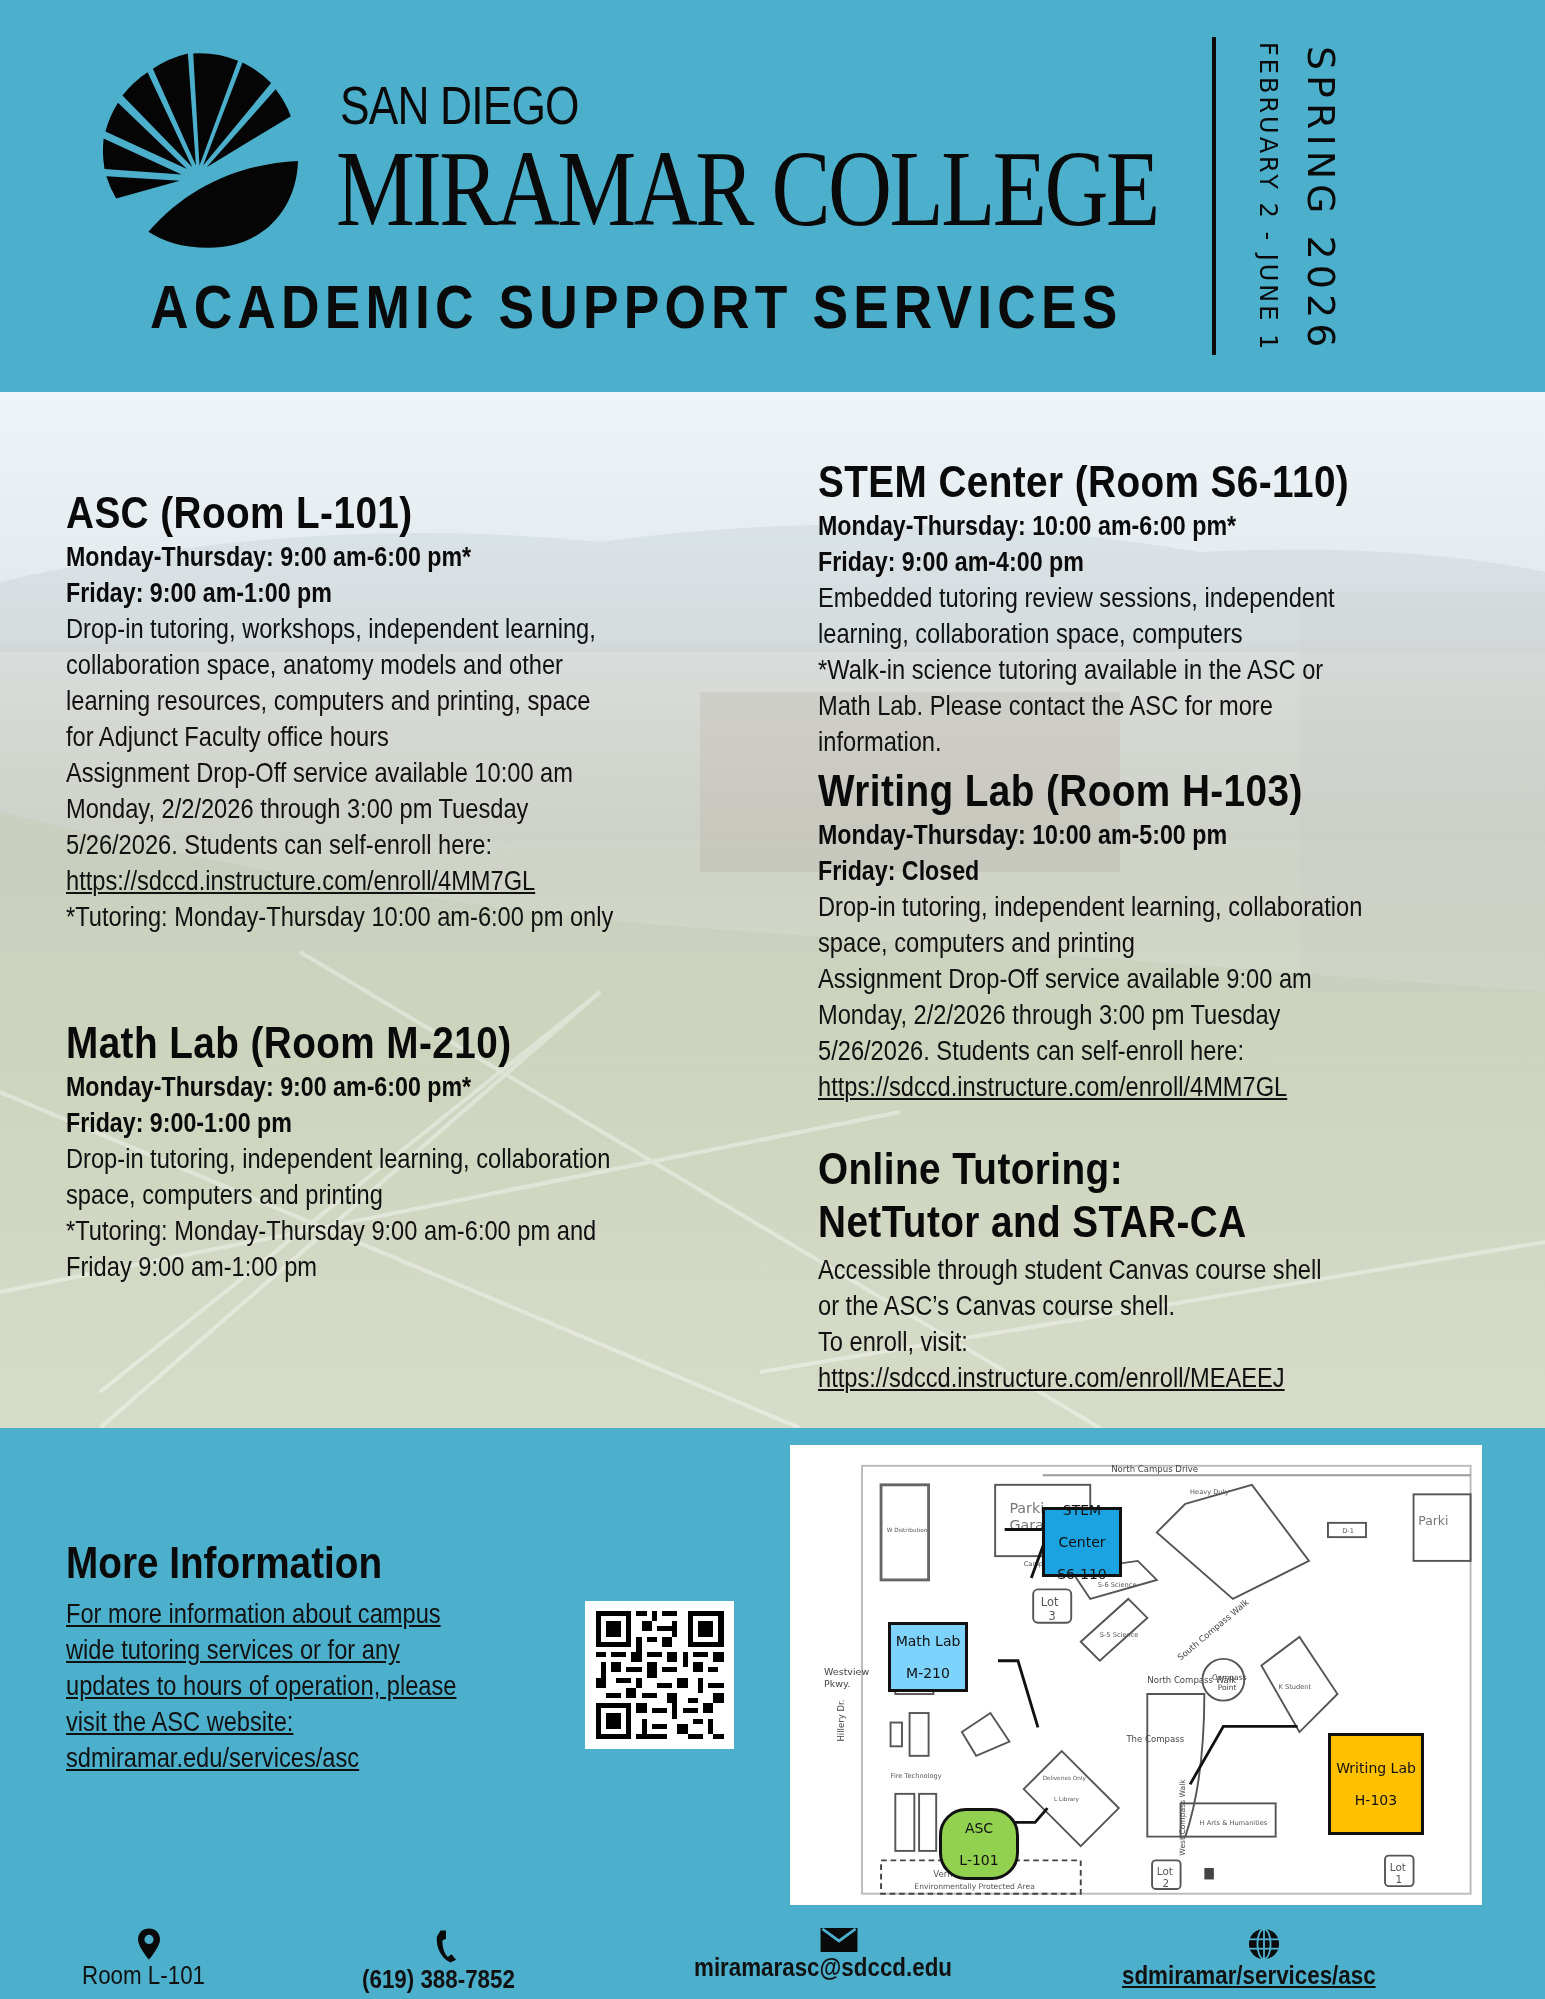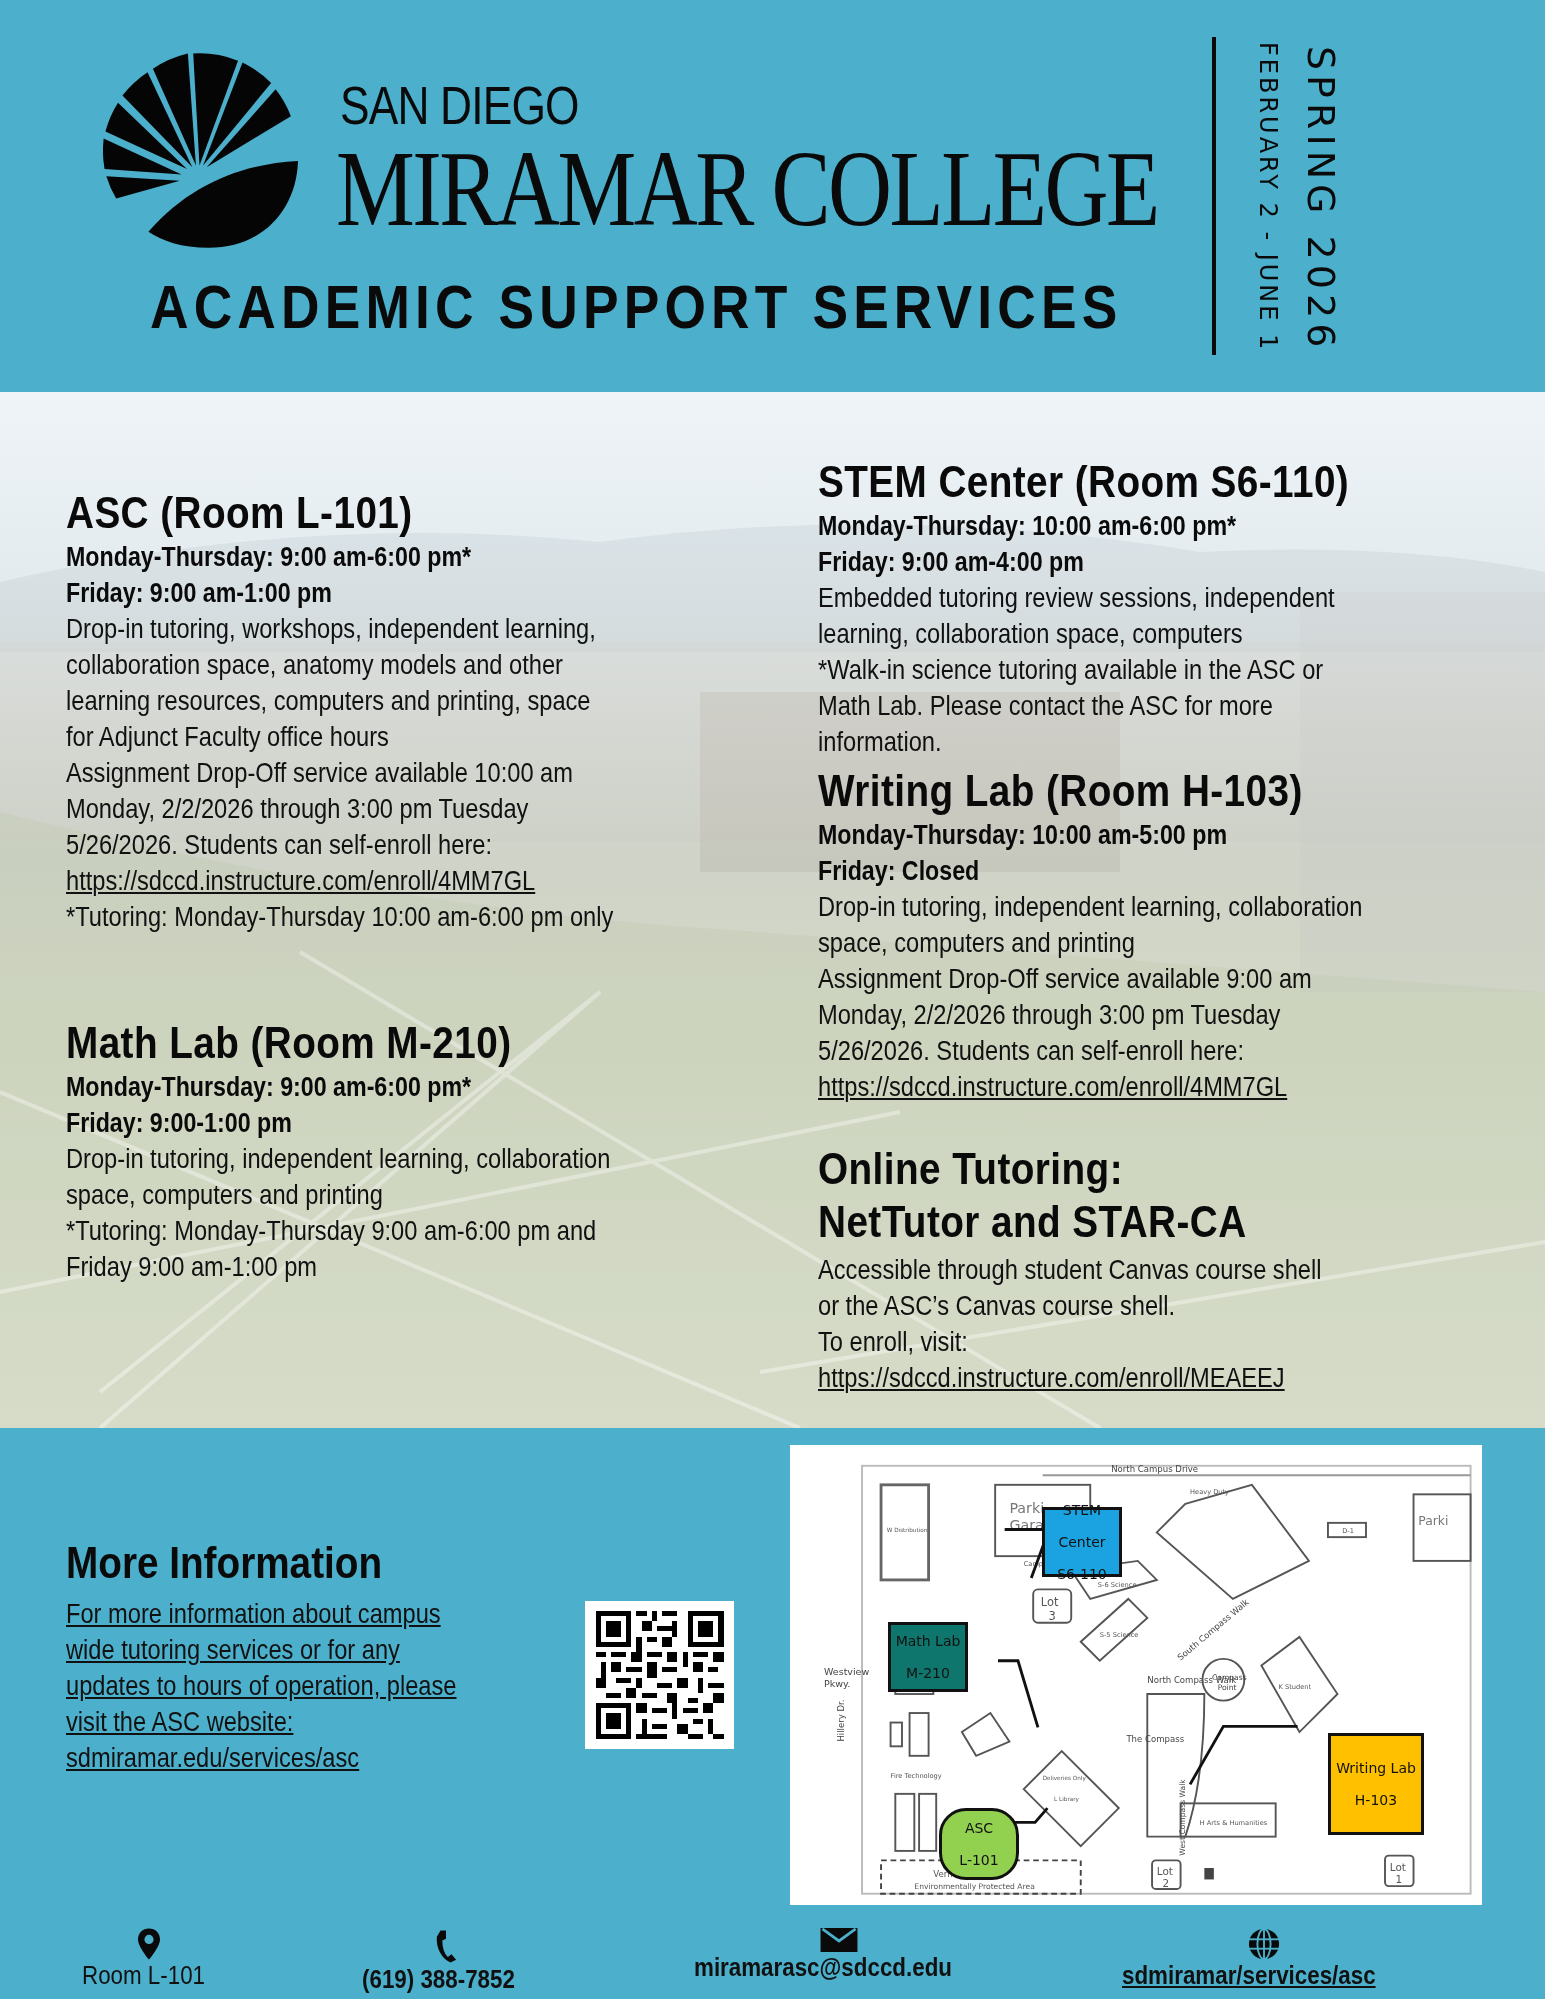--- a/index.html
+++ b/index.html
@@ -361,21 +361,21 @@
       <polyline points="190,77 233,77 233,87 218,128"></polyline>
       <polyline points="183,215 204,215 225,285"></polyline>
       <polyline points="184,385 222,385 235,370"></polyline>
       <polyline points="498,284 420,284 385,345"></polyline>
     </g>
   </svg>
   <div class="map-label" style="left:252px; top:62px; width:80px; height:70px; background:#1aa3e0;">
     <span>STEM Center</span>
       <span>S6-110</span>
   </div>
-  <div class="map-label" style="left:98px; top:177px; width:80px; height:70px; background:#0f766e;">
+  <div class="map-label" style="left:98px; top:177px; width:80px; height:70px; background:#7dd3fc;">
     <span>Math Lab</span>
       <span>M-210</span>
   </div>
   <div class="map-label" style="left:149px; top:363px; width:80px; height:72px; background:#92d050;border-radius:27px;">
     <span>ASC</span>
       <span>L-101</span>
   </div>
   <div class="map-label" style="left:538px; top:288px; width:96px; height:102px; background:#ffc000;">
     <span>Writing Lab</span>
       <span>H-103</span>

